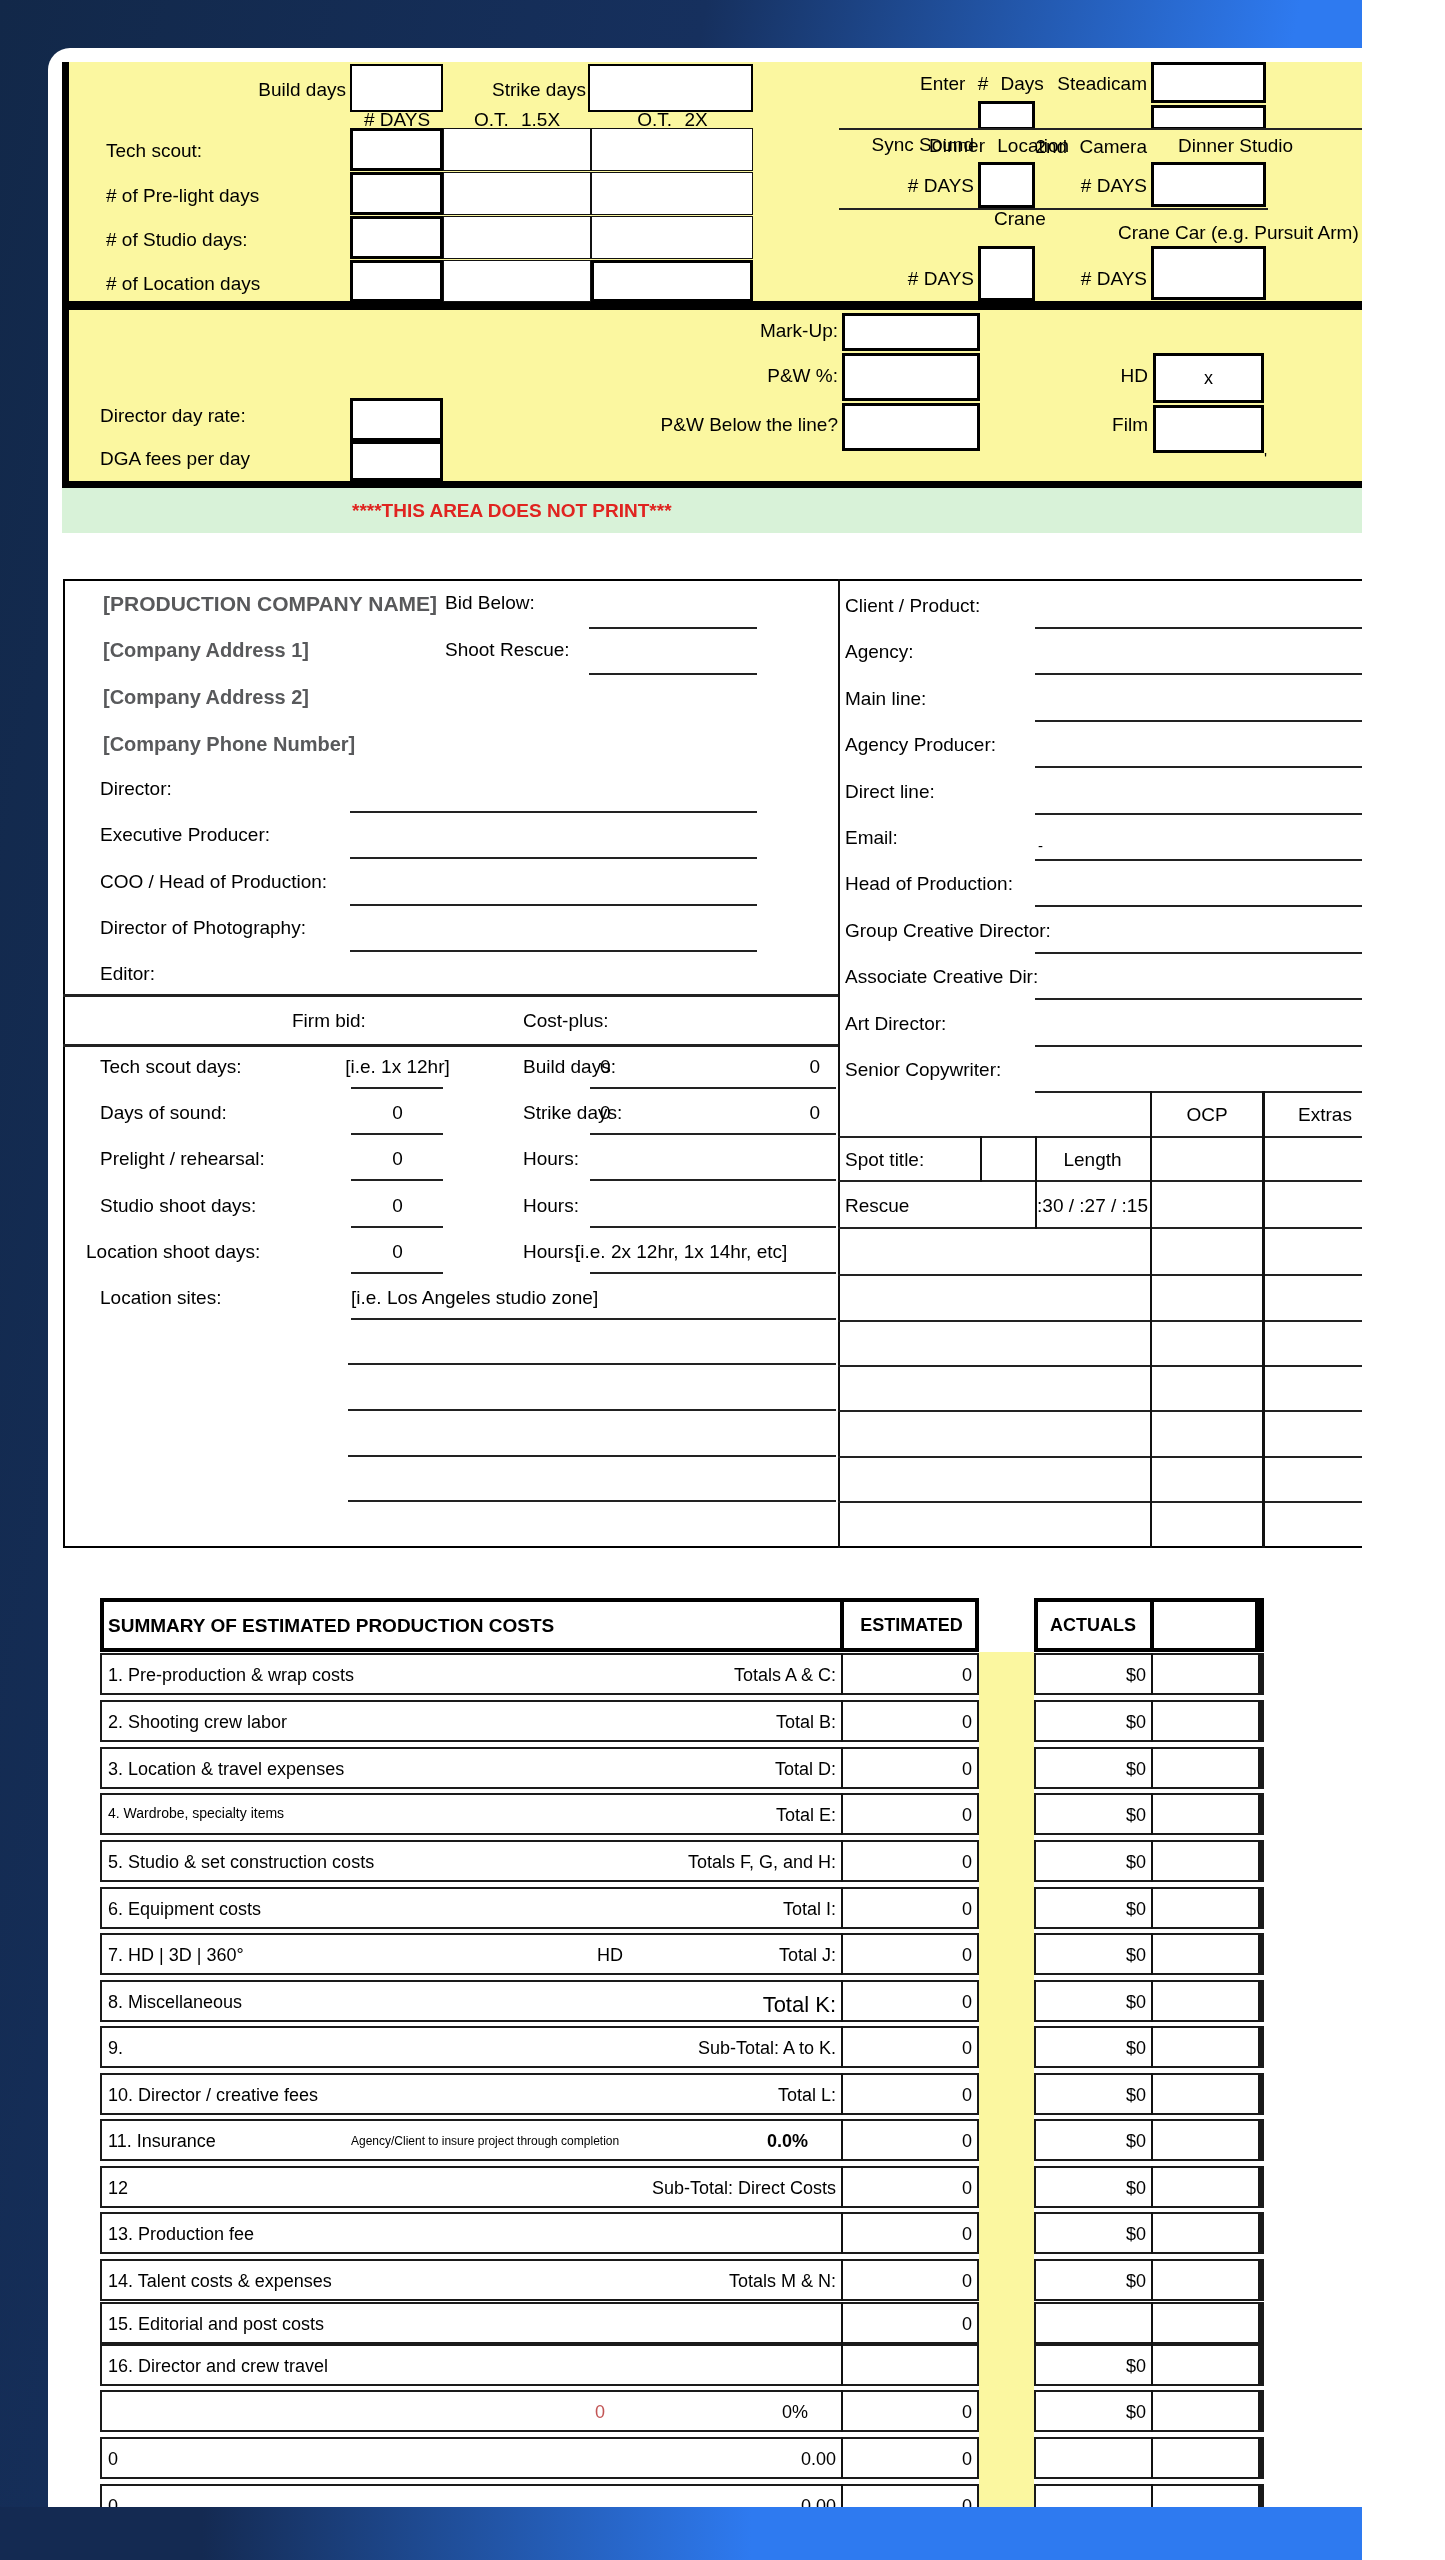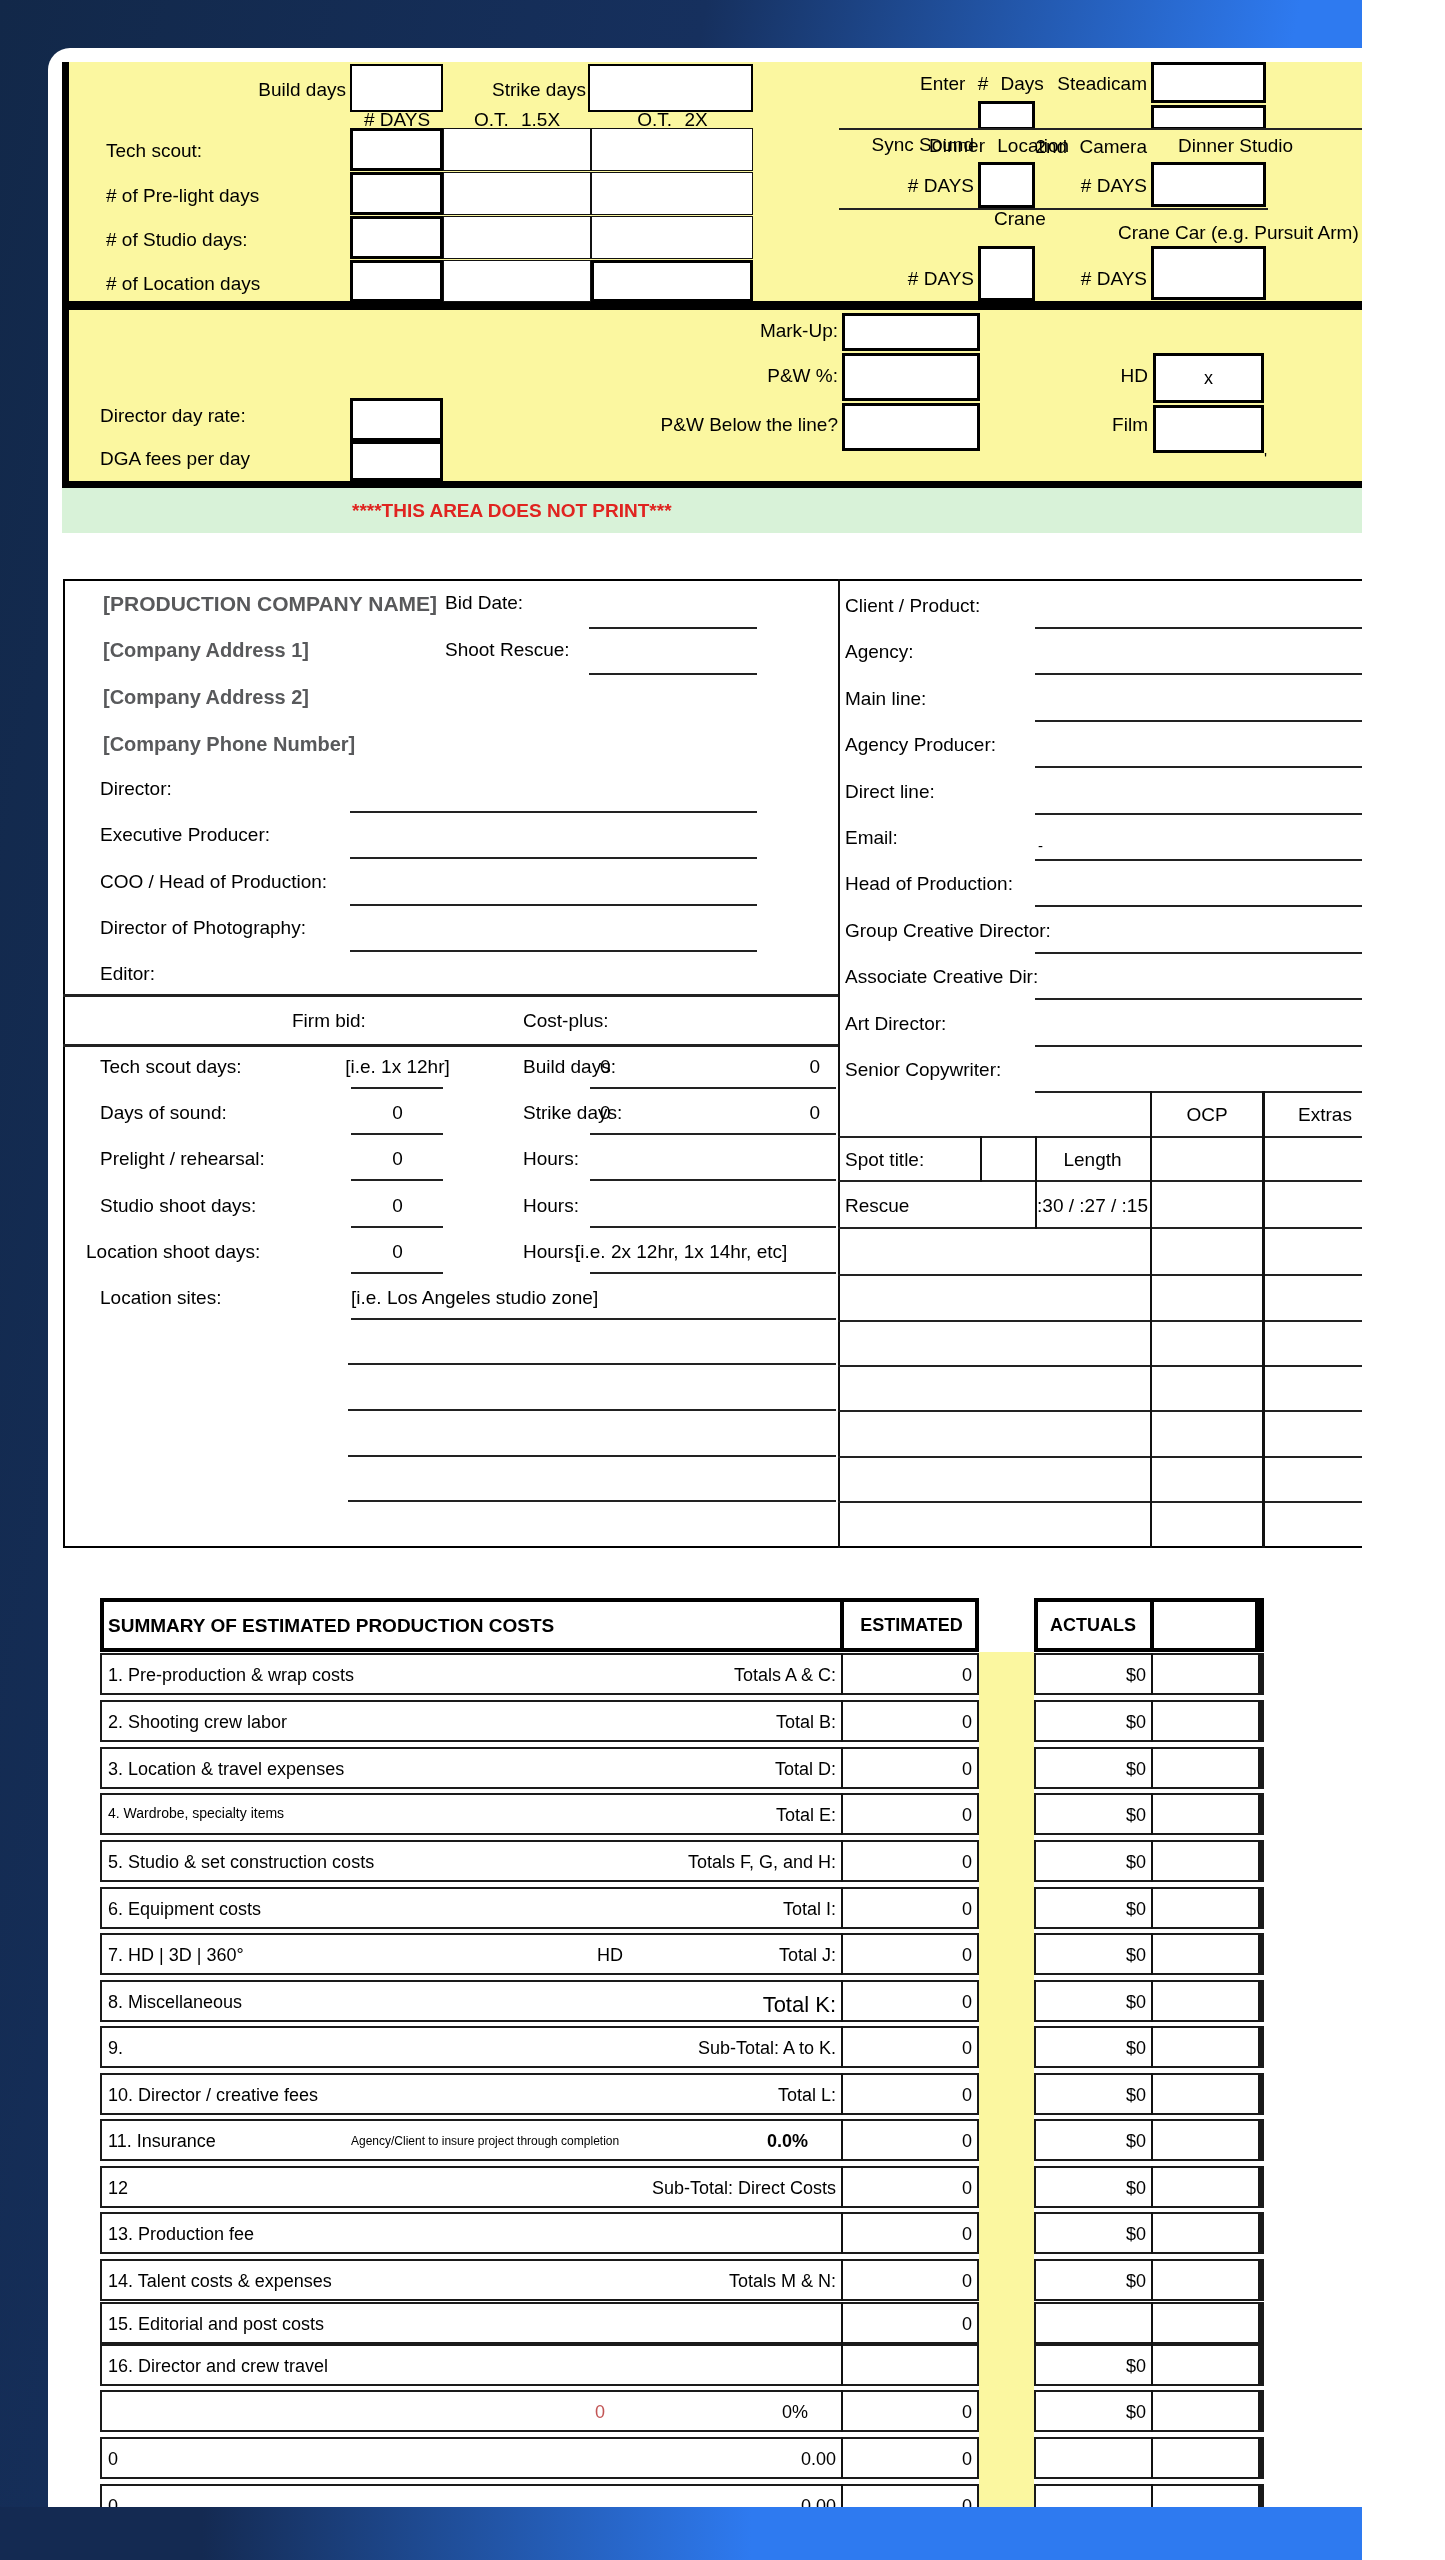--- a/index.html
+++ b/index.html
@@ -94,21 +94,21 @@
   <div class="lbl b" style="left:352px;top:501px;color:#e02420;">****THIS AREA DOES NOT PRINT***</div>
 
   <div class="abs" style="left:63px;top:579px;width:1323px;height:969px;border:2.5px solid #000;"></div>
   <div class="vl" style="left:838px;top:579px;height:969px;"></div>
 
   <div class="lbl b gray" style="left:103px;top:593px;font-size:21px;">[PRODUCTION COMPANY NAME]</div>
   <div class="lbl b gray" style="left:103px;top:640px;font-size:20px;">[Company Address 1]</div>
   <div class="lbl b gray" style="left:103px;top:687px;font-size:20px;">[Company Address 2]</div>
   <div class="lbl b gray" style="left:103px;top:734px;font-size:20px;">[Company Phone Number]</div>
 
-  <div class="lbl" style="left:445px;top:593px;">Bid Date:</div>
+  <div class="lbl" style="left:445px;top:593px;">Bid Below:</div>
   <div class="ul" style="left:589px;top:627px;width:168px;"></div>
   <div class="lbl" style="left:445px;top:640px;">Shoot Rescue:</div>
   <div class="ul" style="left:589px;top:673px;width:168px;"></div>
   <div class="lbl" style="left:1038px;top:838px;font-size:15px;">-</div>
 
   <div class="ul" style="left:63px;top:994px;width:775px;height:3px;"></div>
   <div class="lbl" style="left:292px;top:1011px;">Firm bid:</div>
   <div class="lbl" style="left:523px;top:1011px;">Cost-plus:</div>
   <div class="ul" style="left:63px;top:1044px;width:775px;height:3px;"></div>
 

